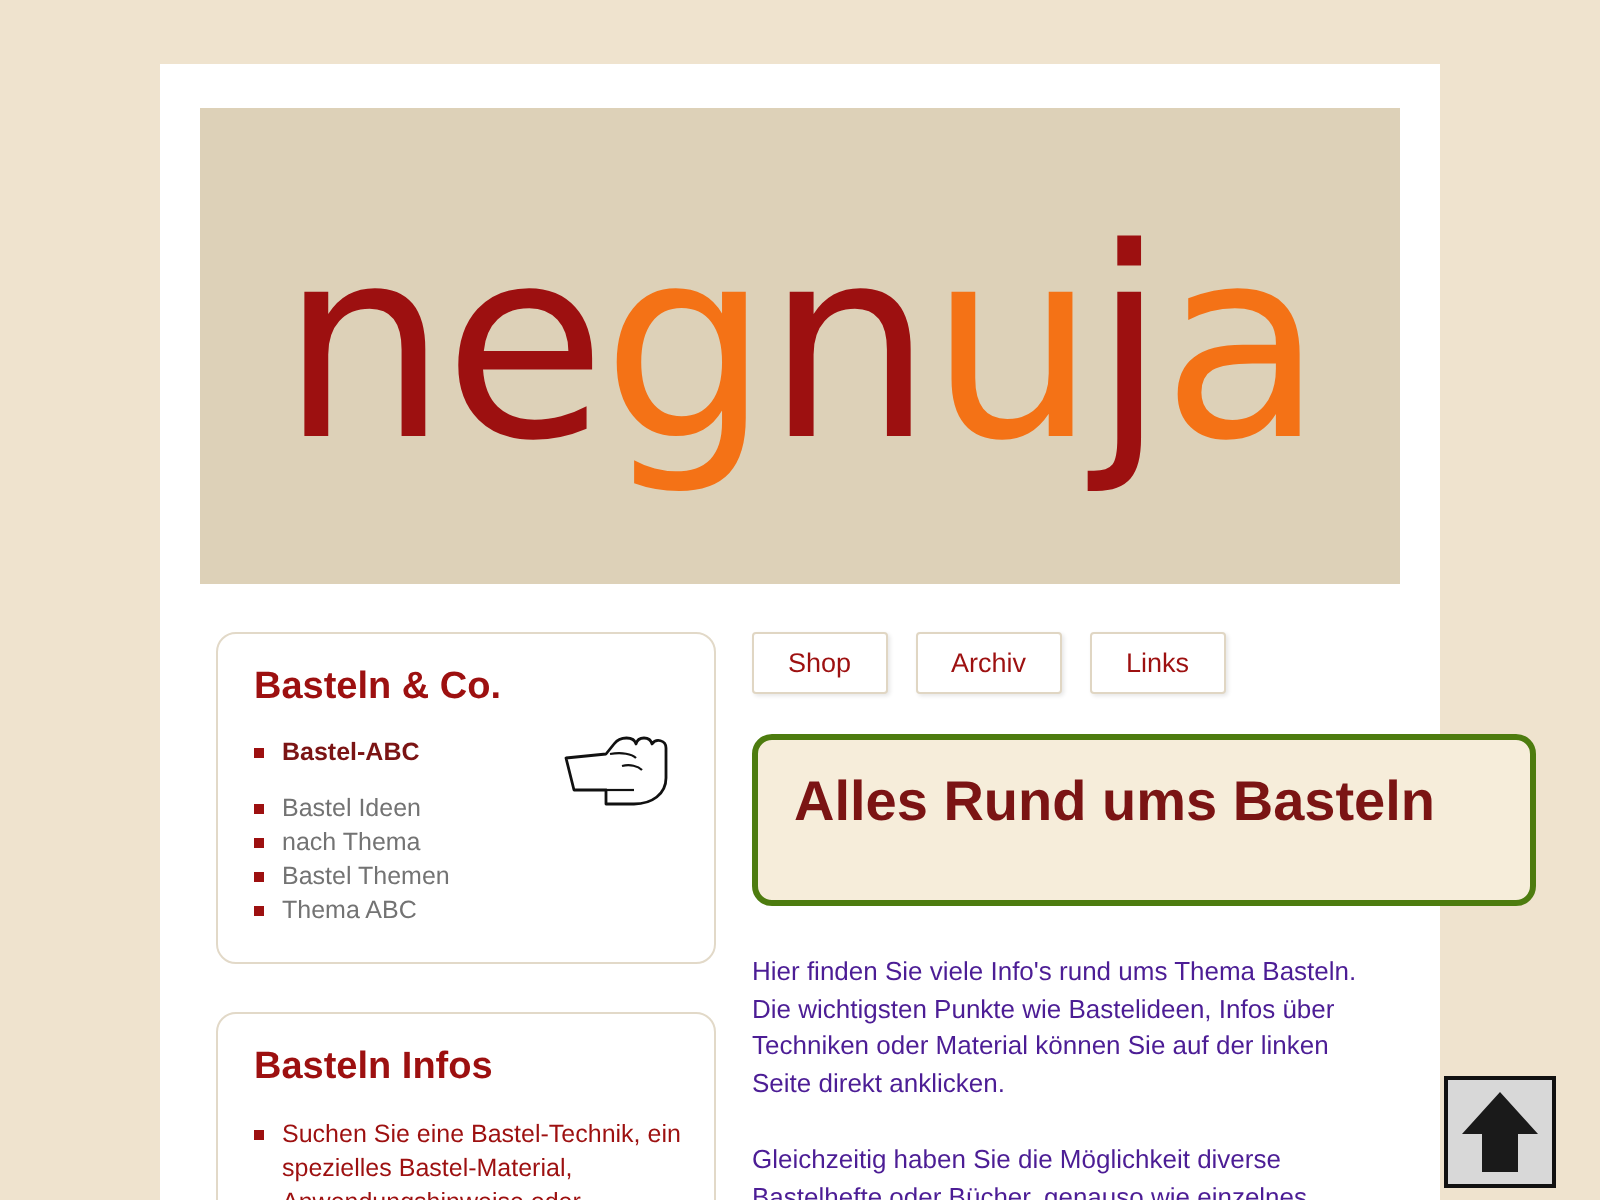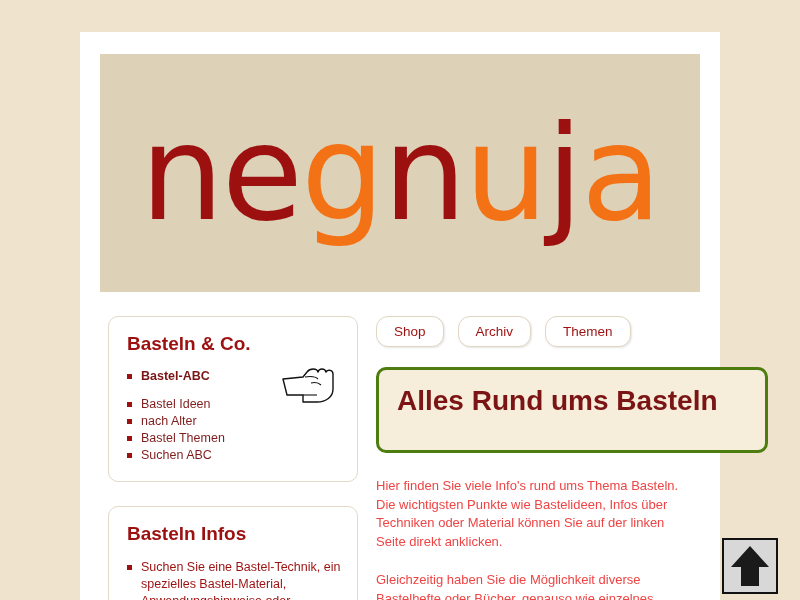--- a/index.html
+++ b/index.html
@@ -72,21 +72,21 @@
   .menu-list {
     list-style: none;
     margin: 0;
     padding: 0 0 0 4px;
   }
   .menu-list li {
     position: relative;
     padding-left: 14px;
     margin-bottom: 2px;
     font-size: 12.5px;
-    color: #7f1d1d;
+    color: #737373;
     line-height: 15px;
   }
   .menu-list li::before {
     content: "";
     position: absolute;
     left: 0;
     top: 5px;
     width: 5px;
     height: 5px;
     background: #9d1010;
@@ -132,21 +132,21 @@
     top: 284px;
     width: 330px;
   }
   .tabs {
     display: flex;
     gap: 14px;
     margin-bottom: 20px;
   }
   .tab {
     border: 1px solid #e0d6c3;
-    border-radius: 12px;
+    border-radius: 2px;
     background: #ffffff;
     color: #9d1010;
     font-size: 13.5px;
     padding: 7px 17px;
     cursor: pointer;
     box-shadow: 1px 1px 2px rgba(0,0,0,0.10);
   }
   .headline-box {
     border: 3px solid #4d7c0f;
     border-radius: 10px;
@@ -157,21 +157,21 @@
   }
   .headline-box h1 {
     margin: 0;
     color: #7b1414;
     font-size: 28px;
     font-weight: bold;
     line-height: 33px;
   }
   .body-text {
     margin: 24px 0 0 0;
-    color: #ef4444;
+    color: #4c1d95;
     font-size: 13px;
     line-height: 18.5px;
     width: 318px;
   }
   .body-text + .body-text {
     margin-top: 20px;
   }
 
   
   .scroll-top {
@@ -211,39 +211,39 @@
             <path d="M24 12 C30 11 35 12 37 14"></path>
             <path d="M30 18 C34 17 38 18 40 20"></path>
             <path d="M22 30 L36 30"></path>
           </g>
         </svg>
       </span>
 
       <ul class="menu-list">
         <li class="active"><span>Bastel-ABC</span></li>
         <li><span>Bastel Ideen</span></li>
-        <li><span>nach Alter</span></li>
+        <li><span>nach Thema</span></li>
         <li><span>Bastel Themen</span></li>
-        <li><span>Suchen ABC</span></li>
+        <li><span>Thema ABC</span></li>
       </ul>
     </div>
 
     <div class="card infos-card">
       <div class="card-title">Basteln Infos</div>
       <p class="infos-text">Suchen Sie eine Bastel-Technik, ein spezielles Bastel-Material, Anwendungshinweise oder</p>
     </div>
 
   </div>
 
   <div class="right-col">
 
     <div class="tabs">
       <div class="tab">Shop</div>
       <div class="tab">Archiv</div>
-      <div class="tab">Themen</div>
+      <div class="tab">Links</div>
     </div>
 
     <div class="headline-box">
       <h1>Alles Rund ums Basteln</h1>
     </div>
 
     <p class="body-text">Hier finden Sie viele Info's rund ums Thema Basteln. Die wichtigsten Punkte wie Bastelideen, Infos über Techniken oder Material können Sie auf der linken Seite direkt anklicken.</p>
     <p class="body-text">Gleichzeitig haben Sie die Möglichkeit diverse Bastelhefte oder Bücher, genauso wie einzelnes</p>
 
   </div>

